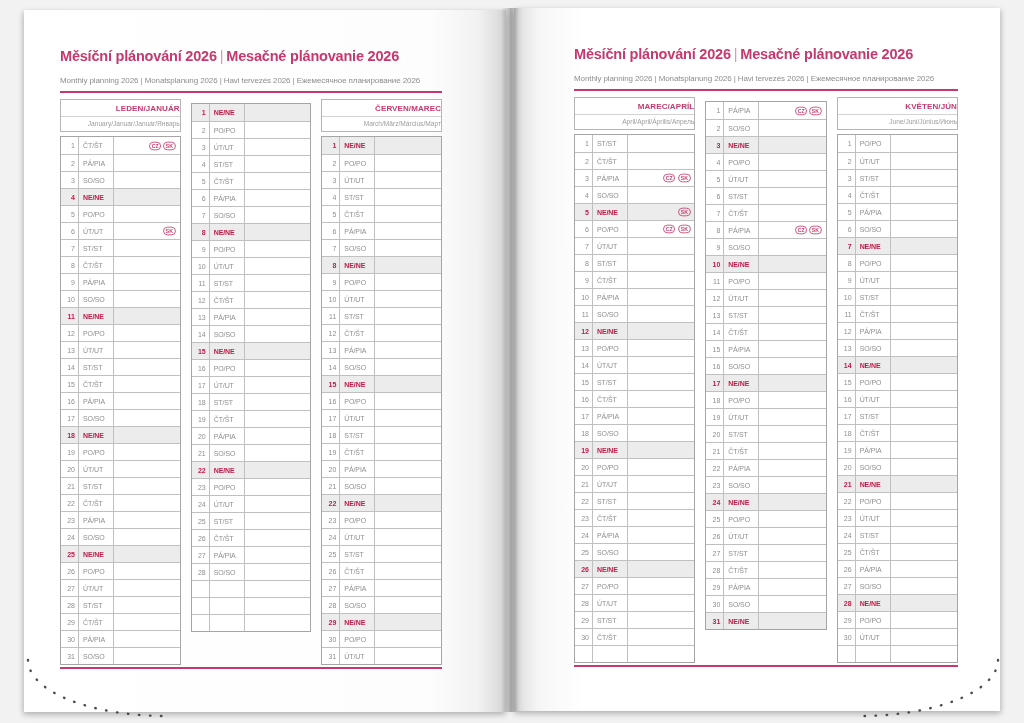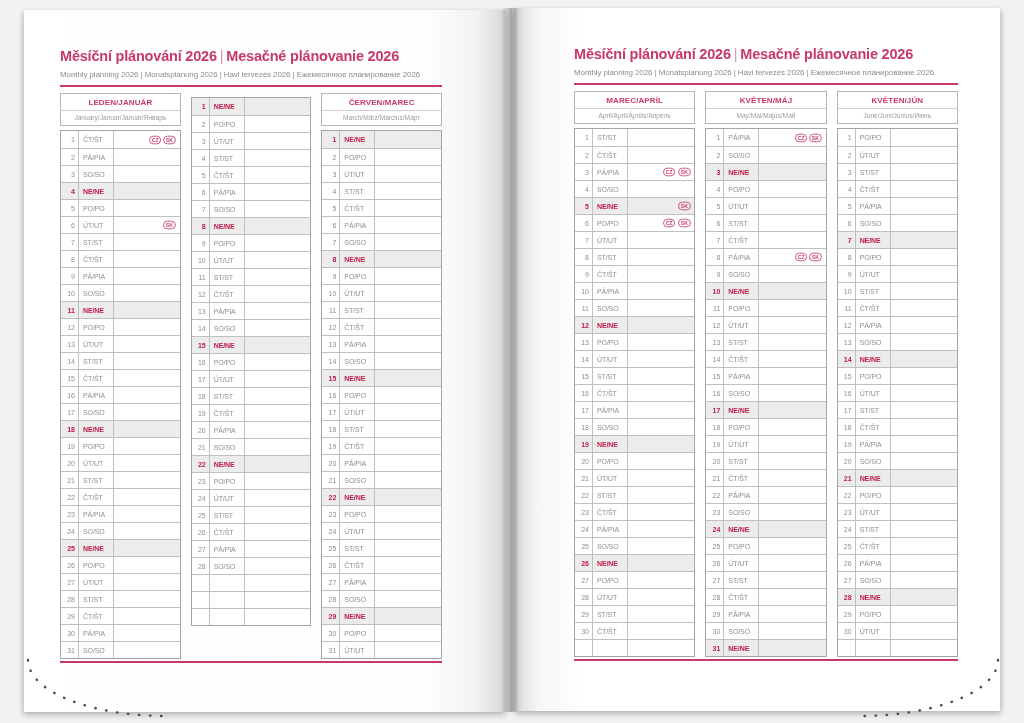--- a/index.html
+++ b/index.html
@@ -29,28 +29,28 @@
     background:linear-gradient(90deg,rgba(0,0,0,0) 0%,rgba(0,0,0,.18) 40%,rgba(0,0,0,.30) 55%,rgba(0,0,0,0) 100%);
     pointer-events:none;
   }
   .content{position:absolute;top:0;bottom:0;}
   .page.left  .content{left:36px;right:64px;}
   .page.right .content{left:60px;right:42px;}
 
   .title-block{margin-top:38px;text-align:left;}
   .title{font-size:14.5px;font-weight:700;color:var(--accent);letter-spacing:-.2px;white-space:nowrap;}
   .title .sep{font-weight:400;opacity:.55;padding:0 3px;}
-  .subtitle{font-size:8px;color:#8d8d8d;margin-top:6px;white-space:nowrap;letter-spacing:-.1px;}
+  .subtitle{font-size:8px;color:#8d8d8d;margin-top:12px;white-space:nowrap;letter-spacing:-.1px;}
   .rule{height:2px;background:var(--accent);}
   .rule.top{margin-top:6px;}
   .rule.bottom{margin-top:2px;}
 
   .months{display:flex;gap:10px;margin-top:6px;}
   .month{flex:1;min-width:0;}
-  .mhead{border:1px solid #b5b5b5;text-align:center;background:#fff;}
+  .mhead{border:1px solid #b5b5b5;text-align:right;background:#fff;}
   .mname{font-size:8px;font-weight:700;color:var(--accent);height:17px;line-height:17px;
          border-bottom:1px solid #d2d2d2;white-space:nowrap;letter-spacing:.1px;}
   .mtrans{font-size:6.6px;color:#9d9d9d;height:14px;line-height:14px;white-space:nowrap;}
   .mtable{margin-top:4px;border:1px solid var(--outer);background:#fff;}
   .mrow{display:flex;height:17px;align-items:stretch;}
   .mrow + .mrow{border-top:1px solid var(--grid);}
   .mrow.sun{background:var(--rowbg);}
   .c{display:flex;align-items:center;}
   .c.num{width:18px;border-right:1px solid var(--grid);justify-content:flex-end;
          padding-right:3px;font-size:7px;color:var(--txt);}
@@ -746,24 +746,20 @@
               <div class="c note"></div>
             </div>
             <div class="mrow">
               <div class="c num"></div>
               <div class="c day"></div>
               <div class="c note"></div>
             </div>
           </div>
         </div>
         <div class="month">
-          <div class="mhead">
-            <div class="mname">KVĚTEN/MÁJ</div>
-            <div class="mtrans">May/Mai/Május/Май</div>
-          </div>
           <div class="mtable">
             <div class="mrow">
               <div class="c num">1</div>
               <div class="c day">PÁ/PIA</div>
               <div class="c note">
                 <span class="badge">CZ</span>
                 <span class="badge">SK</span>
               </div>
             </div>
             <div class="mrow">

